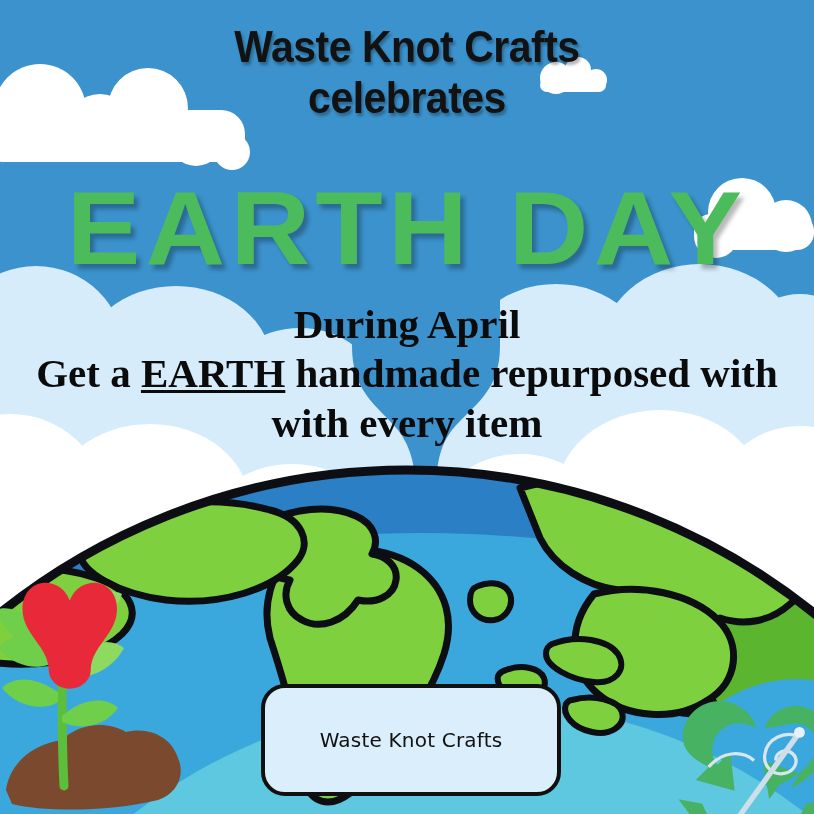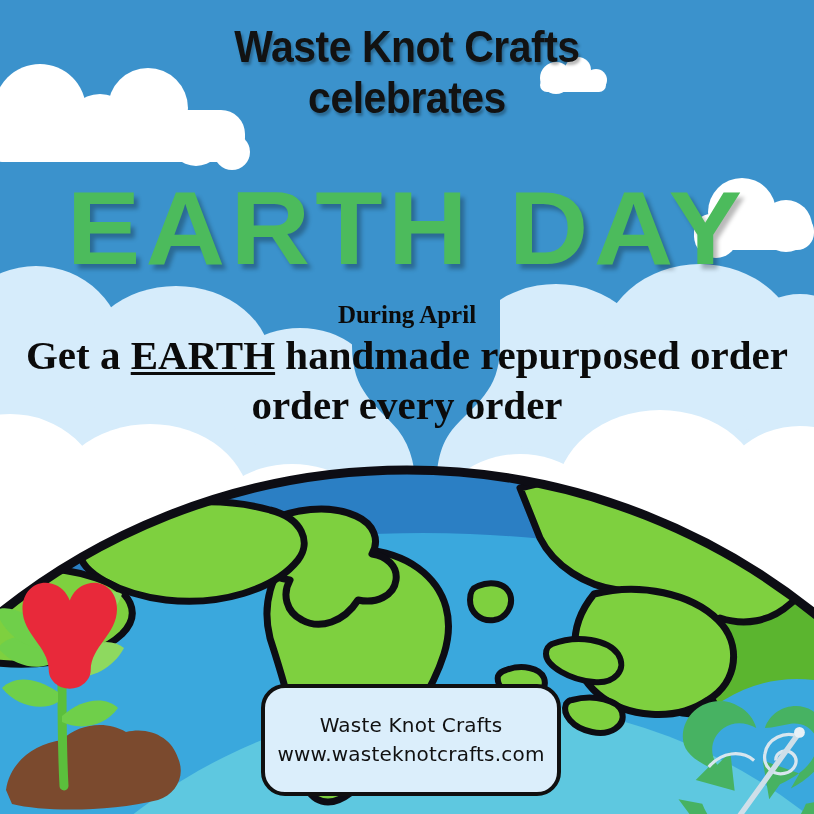--- a/index.html
+++ b/index.html
@@ -34,21 +34,21 @@
     z-index:6;
     white-space:nowrap;
   }
 
   .promo{
     position:absolute;left:0;right:0;top:300px;text-align:center;
     font-family:"Liberation Serif","DejaVu Serif",serif;
     font-weight:700;color:#0b0b0b;
     z-index:7;
   }
-  .promo .p1{display:block;font-size:25px;line-height:1.18;}
+  .promo .p1{display:block;font-size:41px;line-height:1.18;}
   .promo .p2{display:block;font-size:41px;line-height:1.22;white-space:nowrap;}
   .promo .p3{display:block;font-size:41px;line-height:1.22;}
   .promo u{text-decoration:underline;text-underline-offset:3px;text-decoration-thickness:3px;}
 
   
   .contact{
     position:absolute;left:261px;top:684px;width:300px;height:112px;
     background:#dbeefb;border:4px solid #101010;border-radius:24px;
     z-index:9;display:flex;flex-direction:column;
     align-items:center;justify-content:center;gap:2px;
@@ -269,22 +269,21 @@
 
   <div class="headline">
     <span class="l1">Waste Knot Crafts</span>
     <span class="l2">celebrates</span>
   </div>
 
   <div class="earthday">EARTH DAY</div>
 
   <div class="promo">
     <span class="p1">During April</span>
-    <span class="p2"><span>Get a </span><u>EARTH</u><span> handmade repurposed order</span></span>
-    <span class="p3">order every order</span>
+    <span class="p2"><span>Get a </span><u>EARTH</u><span> handmade repurposed with</span></span>
+    <span class="p3">with every item</span>
   </div>
 
   <div class="contact">
     <span>Waste Knot Crafts</span>
-    <span>www.wasteknotcrafts.com</span>
   </div>
 
 </div>
 
 </body></html>

